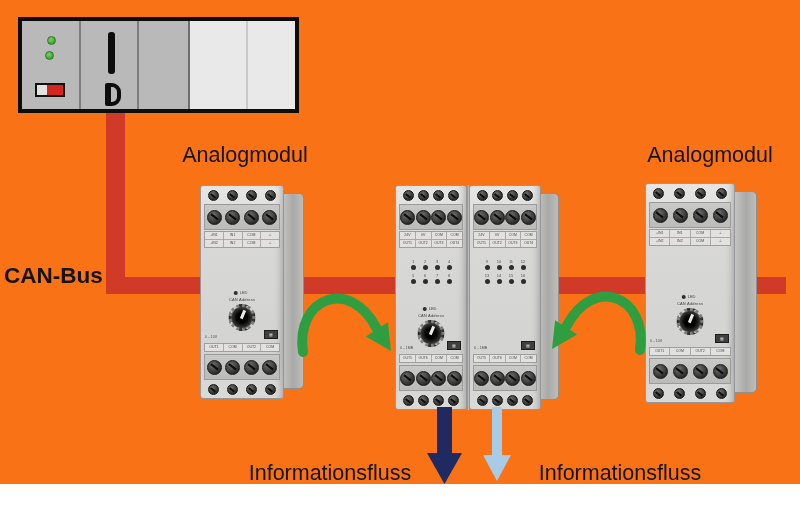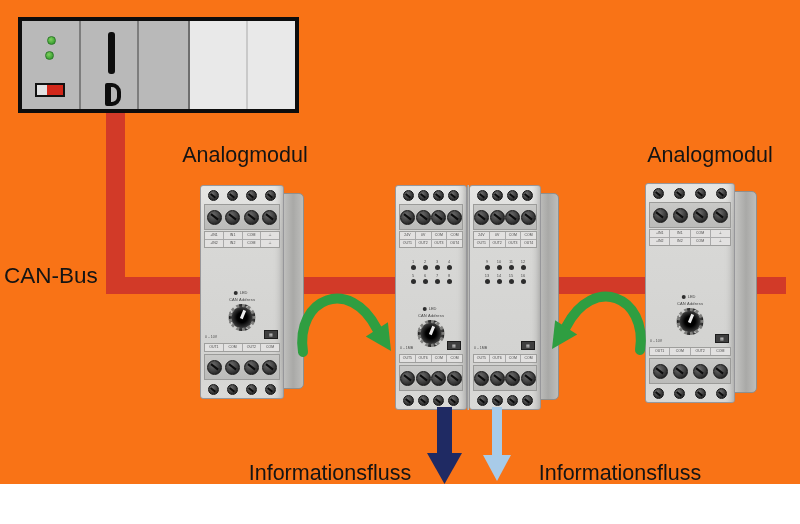--- a/index.html
+++ b/index.html
@@ -77,21 +77,21 @@
   .lcol { display:flex; flex-direction:column; align-items:center; }
   .lnum { font-size:4px; color:#4f4f4f; height:5px; line-height:5px; }
   .ldot { width:5px; height:5px; border-radius:50%; background:#2d2d2d; margin-top:1px; }
   .unit-divider { position:absolute; top:0; bottom:0; width:2px; background:linear-gradient(90deg,#8b8b89,#c9c9c7); }
 
   
   .caption { position:absolute; color:#141414; font-size:21.5px; text-align:center; z-index:40; white-space:nowrap; }
   #lbl-analog-left { left:170px; top:143px; width:150px; }
   #lbl-digital     { left:348px; top:143px; width:248px; }
   #lbl-analog-right{ left:635px; top:143px; width:150px; }
-  #lbl-canbus { left:4px; top:263px; width:120px; font-size:22.5px; text-align:left; }
+  #lbl-canbus { left:4px; top:263px; width:120px; font-size:22.5px; text-align:left;font-weight:bold; }
   #lbl-info-left  { left:228px; top:461px; width:204px; }
   #lbl-info-right { left:518px; top:461px; width:204px; }
 </style>
 </head>
 <body>
 
 <div id="canvas">
 
   <svg id="bus-layer" class="overlay" width="800" height="524">
     <rect x="106" y="111" width="19" height="178" fill="#d23a28"></rect>

